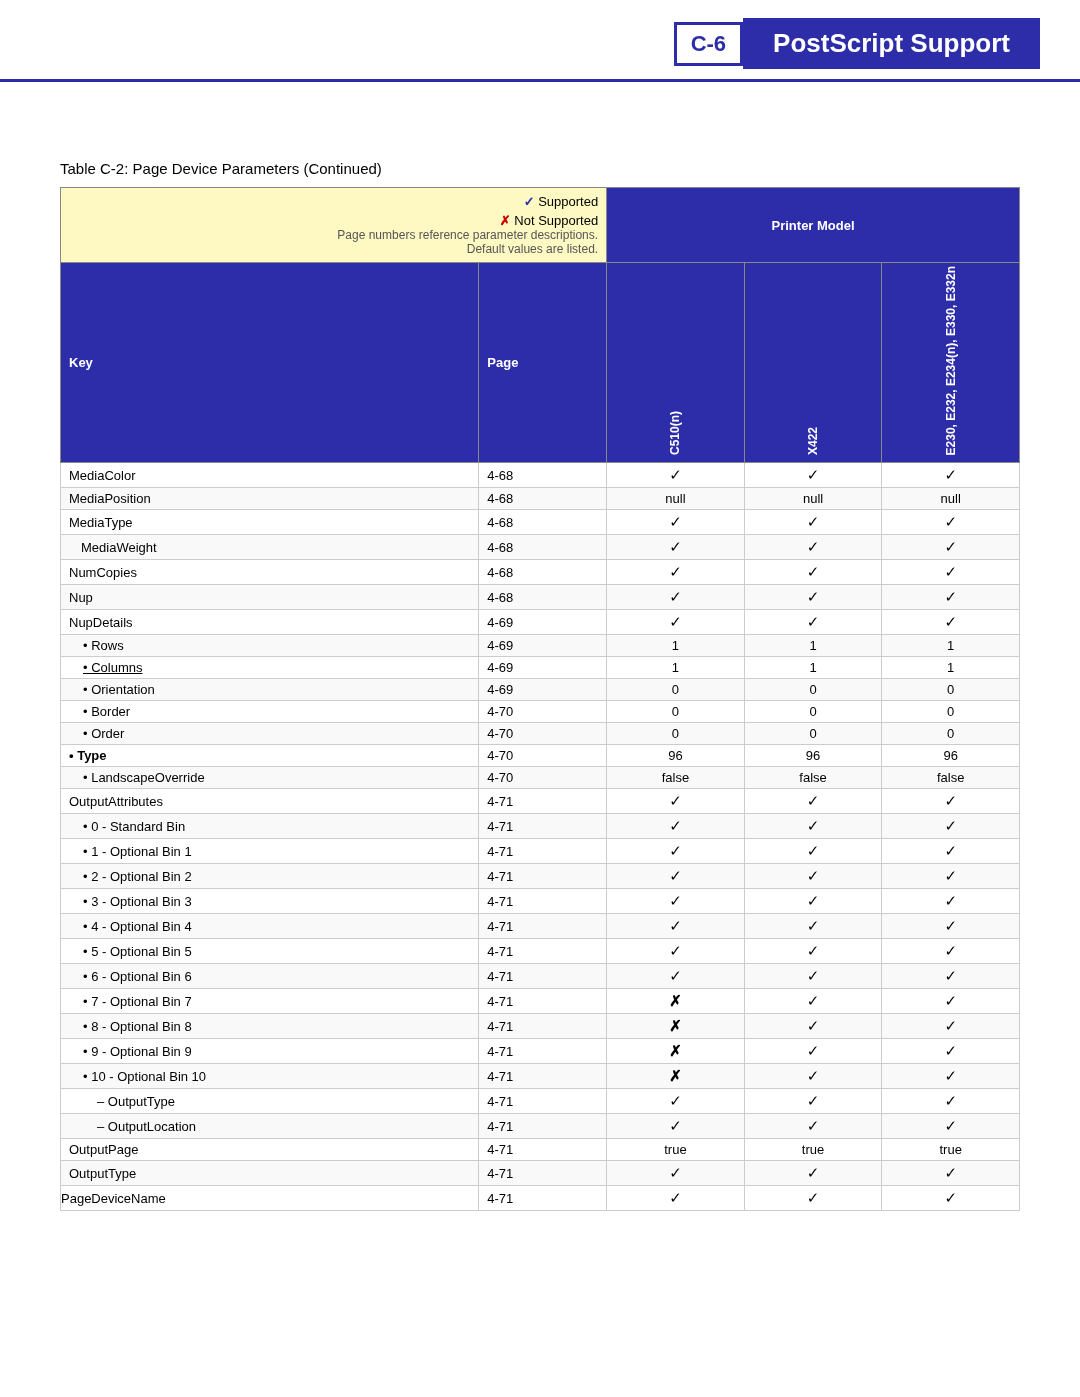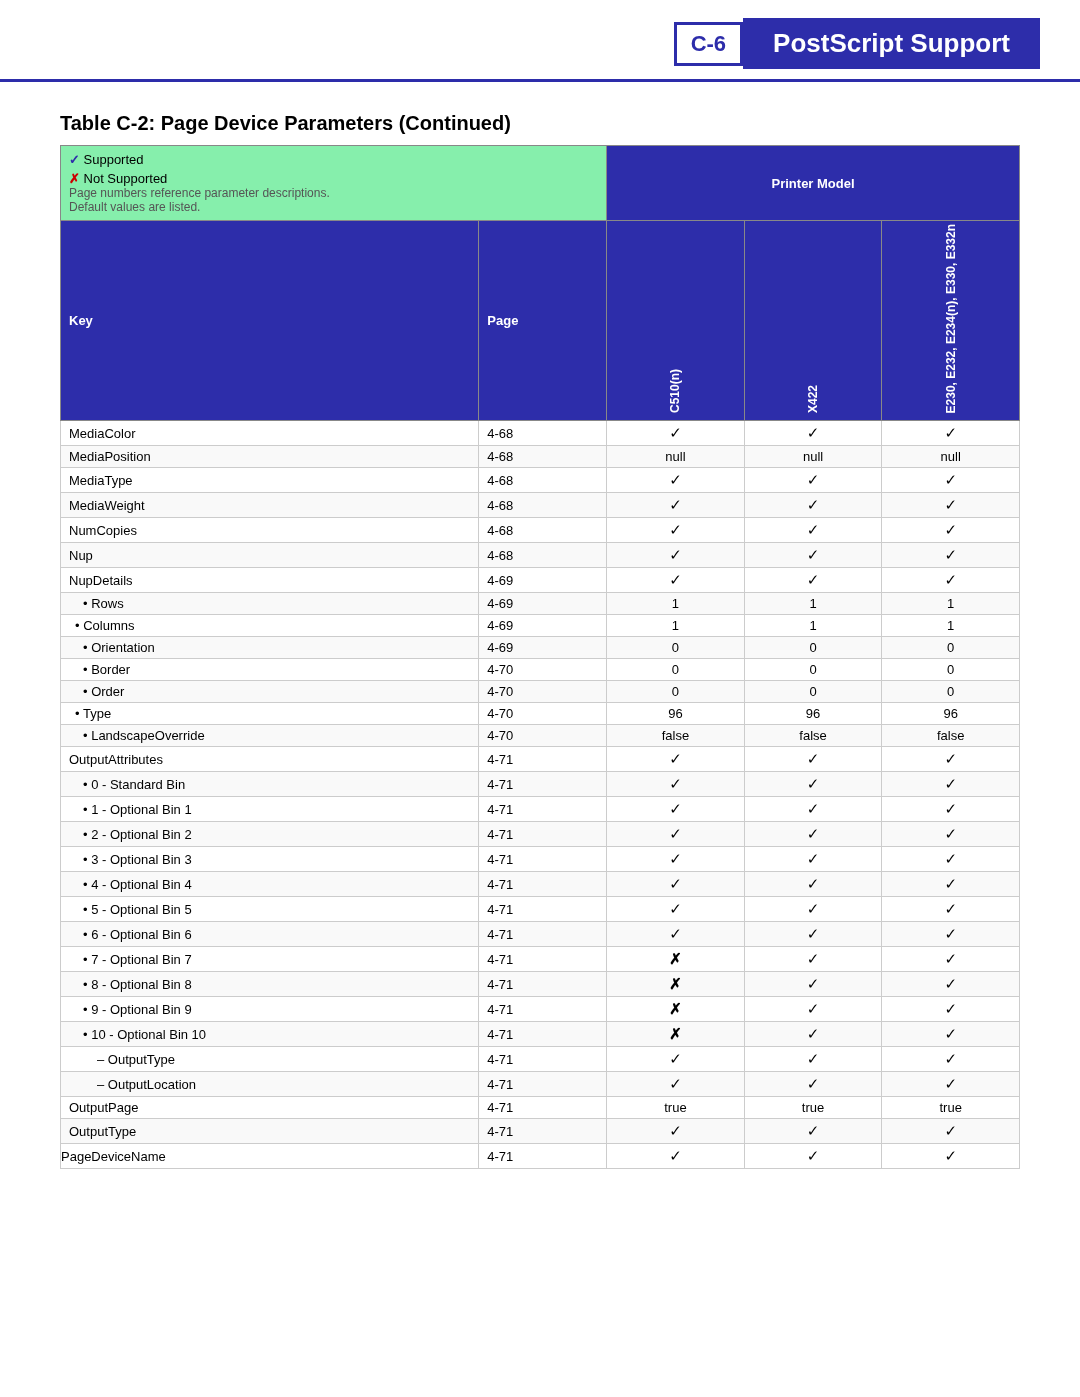--- a/index.html
+++ b/index.html
@@ -39,23 +39,24 @@
       margin-left: 0;
     }
 
     
     .page-content {
       padding: 30px 60px 40px 60px;
     }
 
     
     .table-title {
-      font-size: 20px;
-      font-weight: bold;
+      font-size: 15px;
+      font-weight: normal;
       margin-bottom: 10px;
+      margin-top: 48px;
     }
 
     
     .main-table {
       width: 100%;
       border-collapse: collapse;
       border: 1.5px solid #888;
     }
 
     .main-table th, .main-table td {
@@ -63,23 +64,24 @@
       padding: 3px 8px;
       vertical-align: middle;
     }
 
     
     .legend-row td {
       border: none;
       padding: 2px 6px;
     }
     .legend-col {
-      background: #86efac;
+      background: #fef9c3;
       vertical-align: top;
       border-right: 1.5px solid #888 !important;
+      text-align: right;
     }
     .printer-model-header {
       background: #2d2daa;
       color: #fff;
       font-weight: bold;
       text-align: center;
       font-size: 13px;
       border: 1.5px solid #888 !important;
     }
 
@@ -209,21 +211,21 @@
           <td style="text-align: center;">null</td>
         </tr>
         <tr class="data-row">
           <td style="padding-left: 8px;">MediaType</td>
           <td>4-68</td>
           <td style="text-align: center;"><span class="check">✓</span></td>
           <td style="text-align: center;"><span class="check">✓</span></td>
           <td style="text-align: center;"><span class="check">✓</span></td>
         </tr>
         <tr class="data-row alt">
-          <td style="padding-left: 8px;">MediaWeight</td>
+          <td style="padding-left: 20px;">MediaWeight</td>
           <td>4-68</td>
           <td style="text-align: center;"><span class="check">✓</span></td>
           <td style="text-align: center;"><span class="check">✓</span></td>
           <td style="text-align: center;"><span class="check">✓</span></td>
         </tr>
         <tr class="data-row">
           <td style="padding-left: 8px;">NumCopies</td>
           <td>4-68</td>
           <td style="text-align: center;"><span class="check">✓</span></td>
           <td style="text-align: center;"><span class="check">✓</span></td>
@@ -244,21 +246,21 @@
           <td style="text-align: center;"><span class="check">✓</span></td>
         </tr>
         <tr class="data-row alt">
           <td style="padding-left: 22px;">• Rows</td>
           <td>4-69</td>
           <td style="text-align: center;">1</td>
           <td style="text-align: center;">1</td>
           <td style="text-align: center;">1</td>
         </tr>
         <tr class="data-row">
-          <td style="padding-left: 14px;">• Columns</td>
+          <td style="padding-left: 22px; text-decoration: underline;">• Columns</td>
           <td>4-69</td>
           <td style="text-align: center;">1</td>
           <td style="text-align: center;">1</td>
           <td style="text-align: center;">1</td>
         </tr>
         <tr class="data-row alt">
           <td style="padding-left: 22px;">• Orientation</td>
           <td>4-69</td>
           <td style="text-align: center;">0</td>
           <td style="text-align: center;">0</td>
@@ -272,21 +274,21 @@
           <td style="text-align: center;">0</td>
         </tr>
         <tr class="data-row alt">
           <td style="padding-left: 22px;">• Order</td>
           <td>4-70</td>
           <td style="text-align: center;">0</td>
           <td style="text-align: center;">0</td>
           <td style="text-align: center;">0</td>
         </tr>
         <tr class="data-row">
-          <td style="padding-left: 14px;">• Type</td>
+          <td style="padding-left: 8px; font-weight: bold;">• Type</td>
           <td>4-70</td>
           <td style="text-align: center;">96</td>
           <td style="text-align: center;">96</td>
           <td style="text-align: center;">96</td>
         </tr>
         <tr class="data-row alt">
           <td style="padding-left: 22px;">• LandscapeOverride</td>
           <td>4-70</td>
           <td style="text-align: center;">false</td>
           <td style="text-align: center;">false</td>

